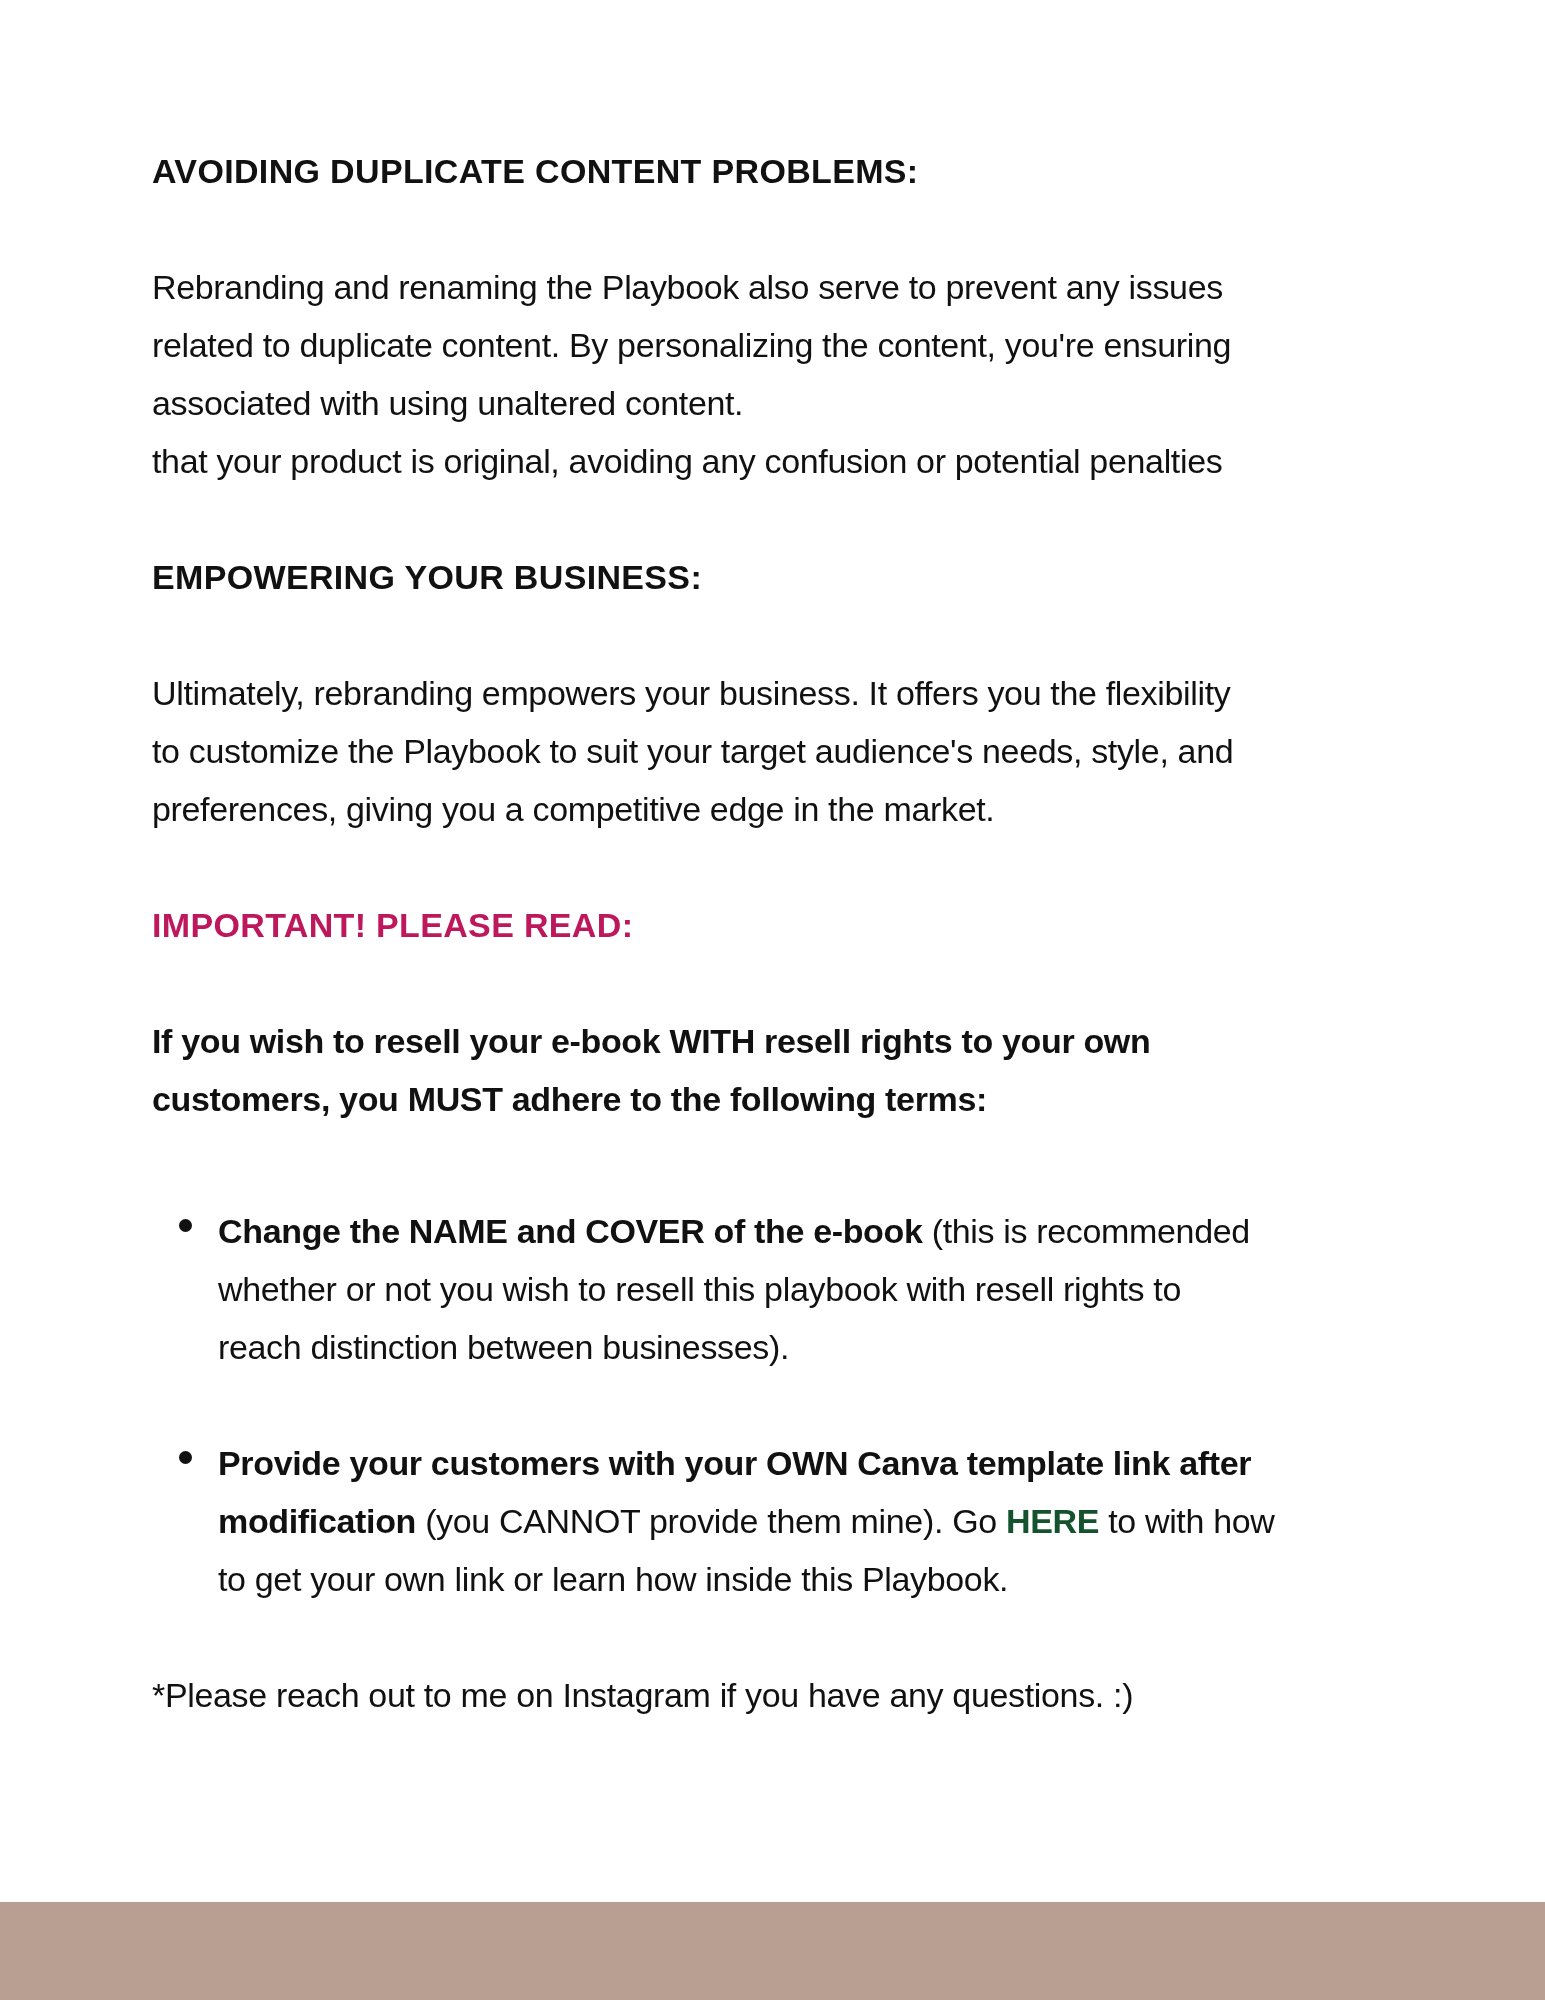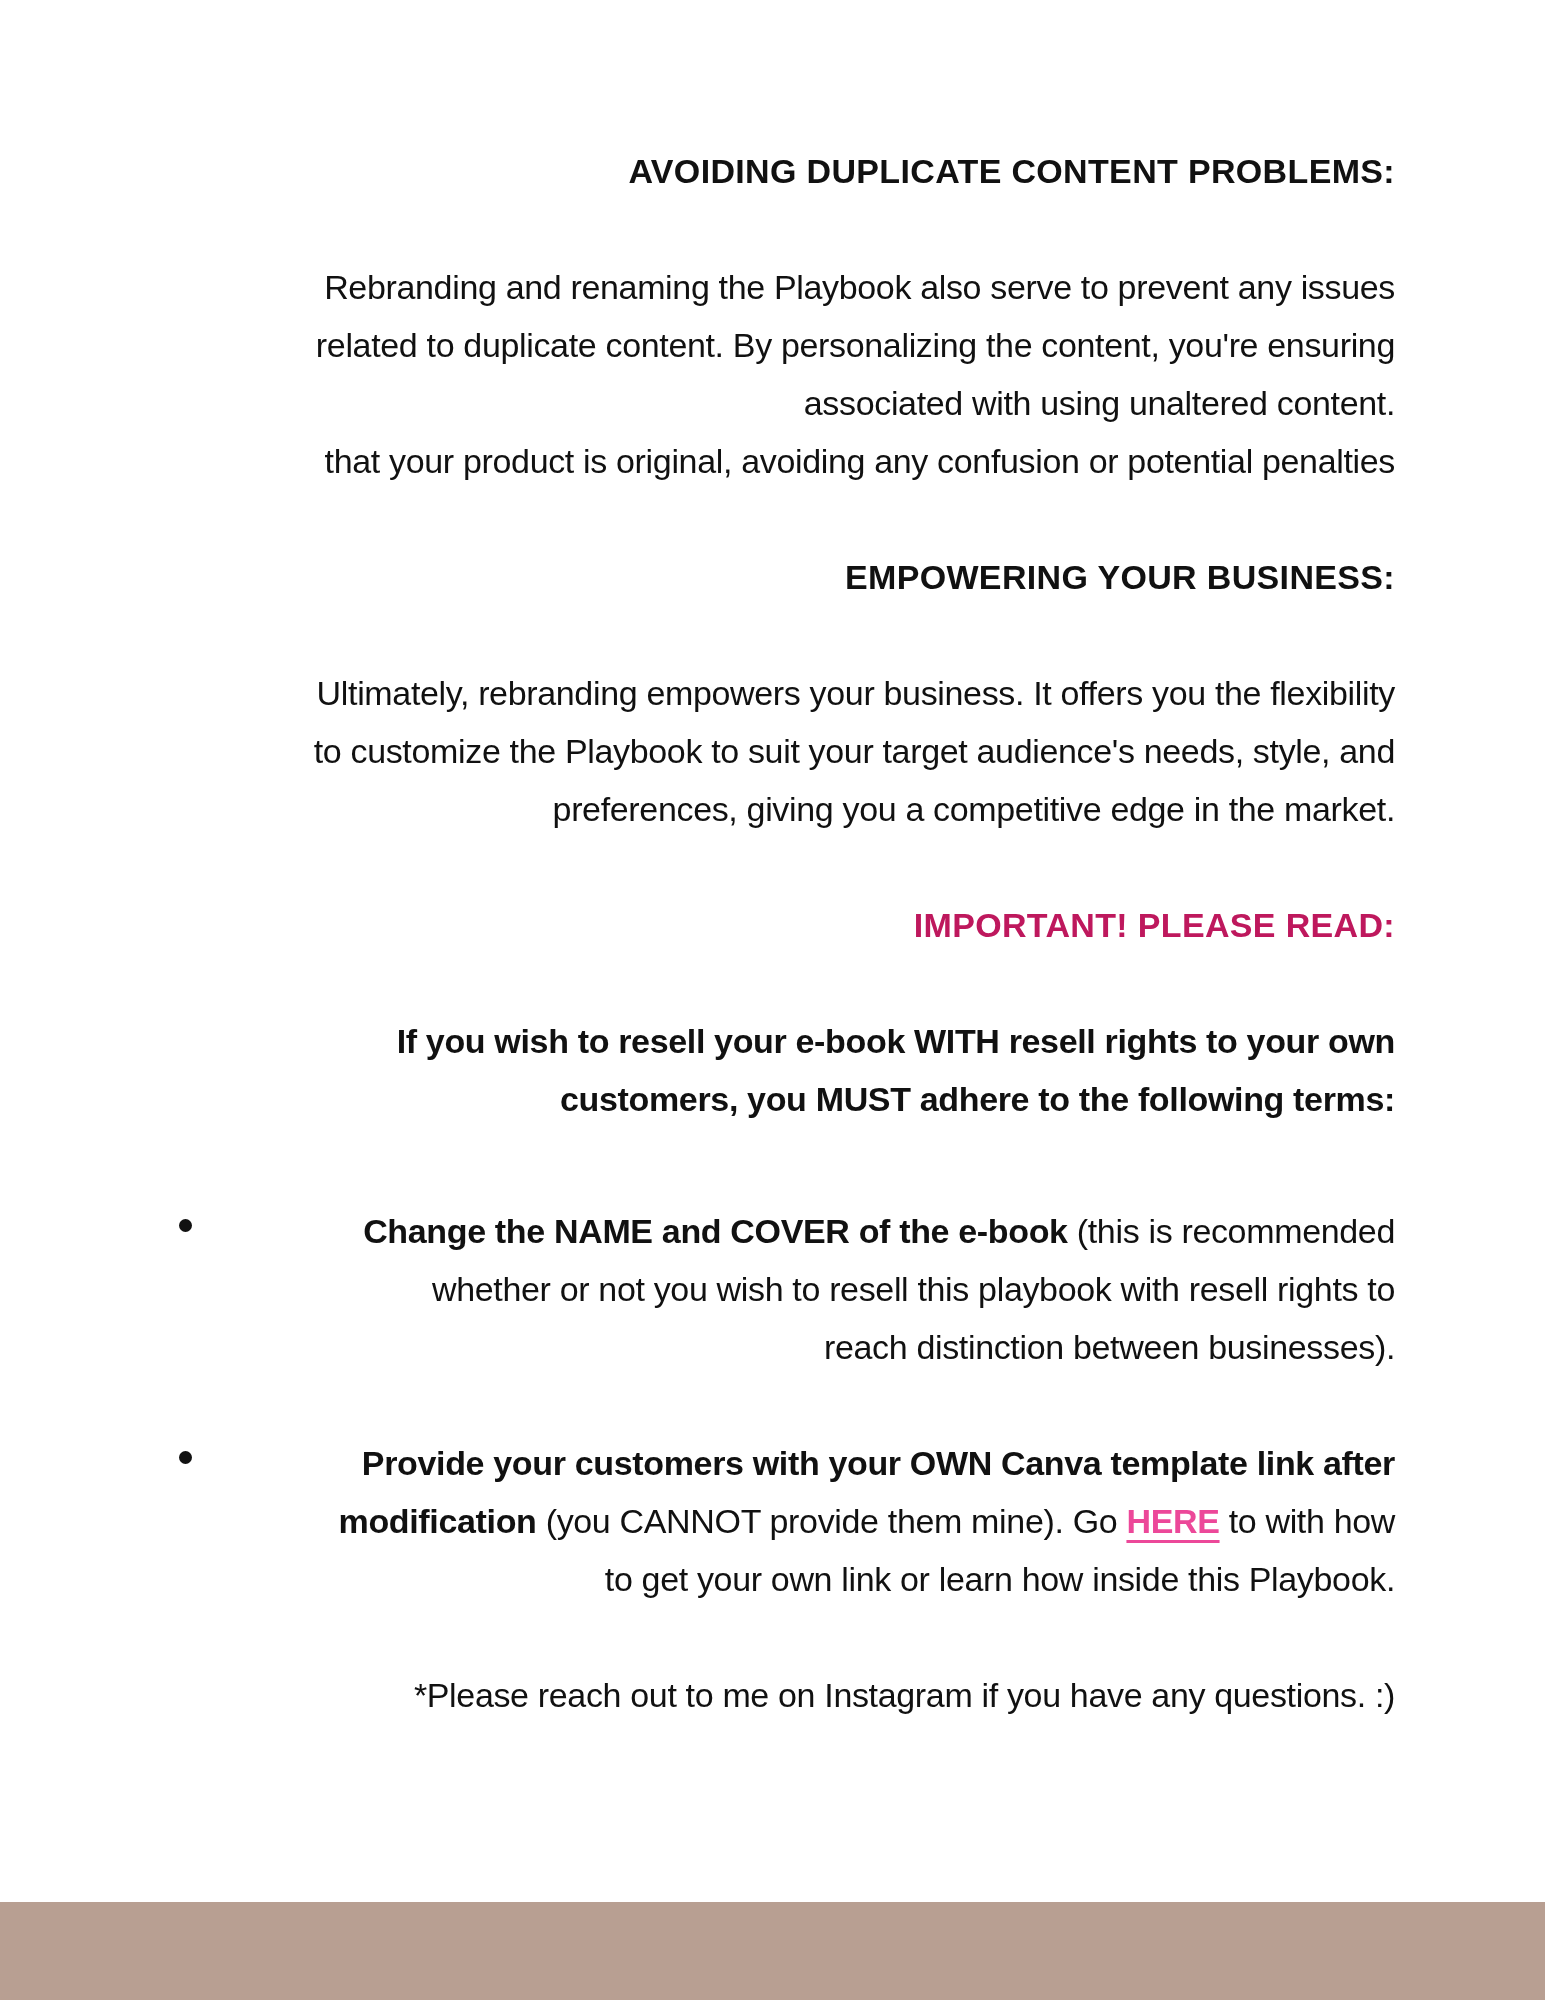--- a/index.html
+++ b/index.html
@@ -18,21 +18,20 @@
     left: 152px;
     right: 150px;
   }
   .line {
     display: block;
     height: 58px;
     line-height: 58px;
     font-size: 34px;
     white-space: pre;
     letter-spacing: -0.01em;
-    text-align: right;
   }
   .heading .line {
     font-weight: bold;
     letter-spacing: 0.01em;
   }
   .block { margin-top: 58px; }
   .first-block { margin-top: 0; }
   .bold-par .line { font-weight: bold; }
   .red { color: #be185d; }
   .b { font-weight: bold; }
@@ -50,23 +49,22 @@
   .bullet-dot {
     position: absolute;
     left: 27px;
     top: 17px;
     width: 13px;
     height: 13px;
     border-radius: 50%;
     background: #111111;
   }
   .link {
-    color: #ec4899;
+    color: #14532d;
     font-weight: bold;
-    text-decoration: underline;
     text-decoration-thickness: 3px;
     text-underline-offset: 7px;
     cursor: pointer;
   }
   .footer-bar {
     position: absolute;
     left: 0;
     bottom: 0;
     width: 100%;
     height: 98px;

